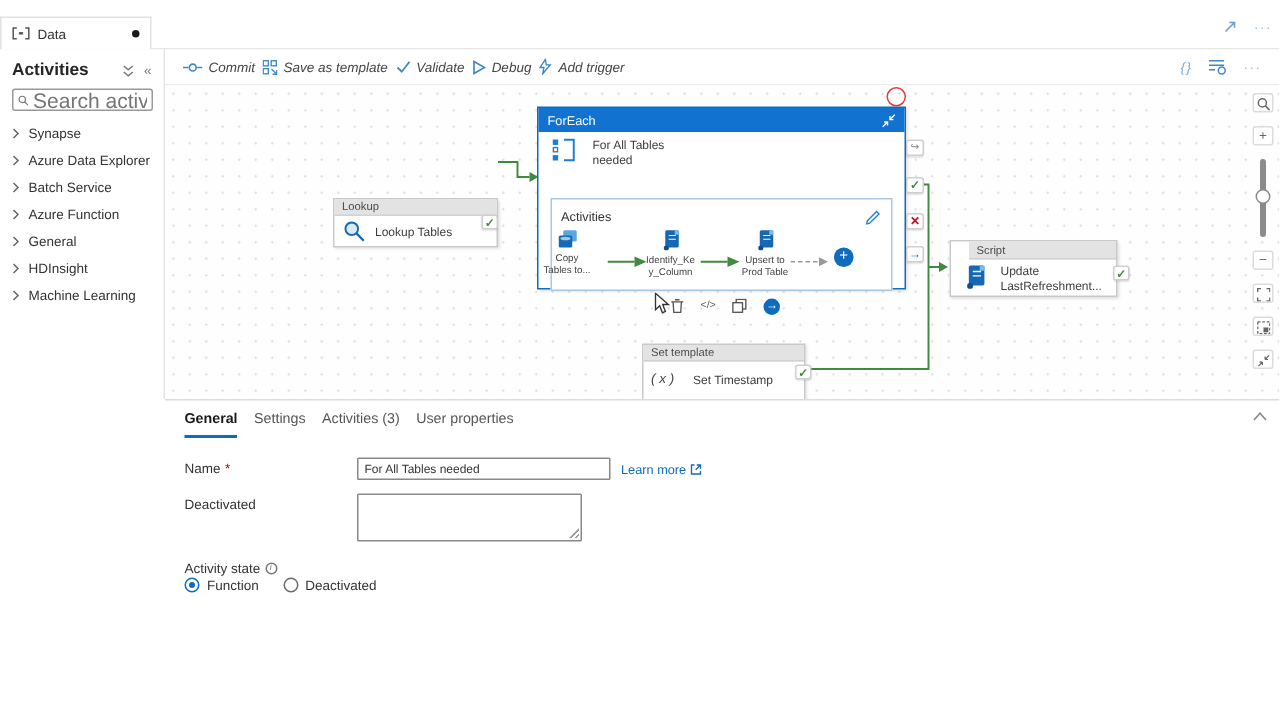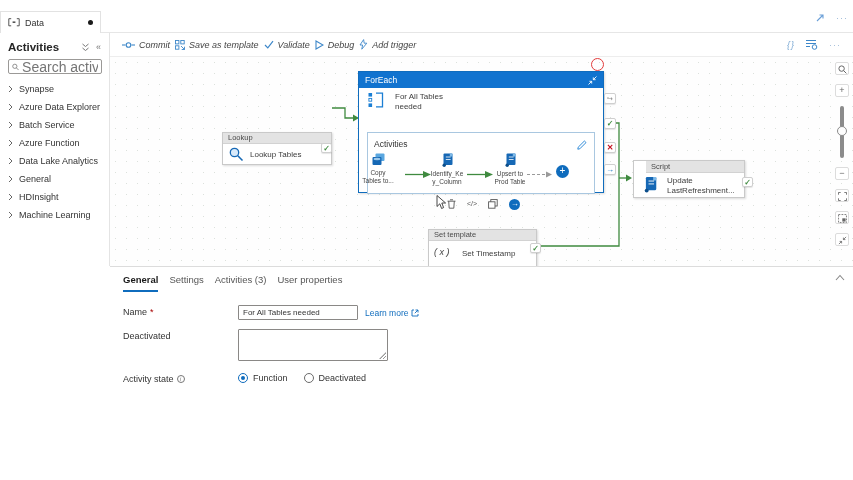--- a/index.html
+++ b/index.html
@@ -93,21 +93,21 @@
   
   .panel { position:absolute; left:110px; top:266px; right:0; bottom:0; background:#fff; border-top:1px solid #dcdcdc; z-index:3; }
   .ptabs { display:flex; gap:11px; padding:7px 0 0 13px; font-size:9.5px; color:#565656; }
   .ptab { padding-bottom:5px; border-bottom:2px solid transparent; cursor:default; }
   .ptab.active { color:#1a1a1a; font-weight:bold; border-bottom-color:#0f6cbd; }
   .panel-collapse { position:absolute; right:8px; top:7px; }
   .pform { padding:13px 0 0 13px; font-size:9px; }
   .frow { display:flex; align-items:flex-start; margin-bottom:9px; }
   .flabel { width:115px; color:#333; padding-top:2px; display:flex; align-items:center; gap:3px; }
   .req { color:#a80000; }
-  .name-input { width:120px; height:15px; border:1px solid #8a8886; border-radius:1px; font-size:8px; padding:0 4px;
+  .name-input { width:169px; height:15px; border:1px solid #8a8886; border-radius:1px; font-size:8px; padding:0 4px;
                 color:#333; font-family:"Liberation Sans", sans-serif; outline:none; }
   .learn { display:flex; align-items:center; gap:3px; color:#0f6cbd; font-size:8.5px; margin-left:7px; padding-top:3px; }
   .desc-wrap { position:relative; }
   .desc-area { width:150px; height:32px; border:1px solid #8a8886; border-radius:1px; resize:none; outline:none;
                font-family:"Liberation Sans", sans-serif; font-size:8px; padding:2px 4px; }
   .grip { position:absolute; right:2px; bottom:4px; width:7px; height:7px;
           background:repeating-linear-gradient(-45deg, transparent 0 1.5px, #999 1.5px 2.5px);
           clip-path:polygon(100% 0, 100% 100%, 0 100%); }
   .radio-row { display:flex; align-items:center; gap:5px; padding-top:1px; }
   .radio { position:relative; width:10px; height:10px; border:1px solid #6b6b6b; border-radius:50%; background:#fff; }
@@ -226,26 +226,20 @@
     <div class="cat">
         <svg width="5" height="8" viewBox="0 0 5 8">
           <polyline points="1,1 4,4 1,7" fill="none" stroke="#666" stroke-width="1"></polyline>
         </svg>
         <span>Azure Function</span>
       </div>
     <div class="cat">
         <svg width="5" height="8" viewBox="0 0 5 8">
           <polyline points="1,1 4,4 1,7" fill="none" stroke="#666" stroke-width="1"></polyline>
         </svg>
-        <span>Data Lake Analytics</span>
-      </div>
-    <div class="cat">
-        <svg width="5" height="8" viewBox="0 0 5 8">
-          <polyline points="1,1 4,4 1,7" fill="none" stroke="#666" stroke-width="1"></polyline>
-        </svg>
         <span>General</span>
       </div>
     <div class="cat">
         <svg width="5" height="8" viewBox="0 0 5 8">
           <polyline points="1,1 4,4 1,7" fill="none" stroke="#666" stroke-width="1"></polyline>
         </svg>
         <span>HDInsight</span>
       </div>
     <div class="cat">
         <svg width="5" height="8" viewBox="0 0 5 8">
@@ -472,21 +466,21 @@
       </div>
       <div class="frow">
         <span class="flabel">
           <span>Deactivated</span>
         </span>
         <span class="desc-wrap">
           <textarea class="desc-area" style=""></textarea>
           <span class="grip"></span>
         </span>
       </div>
-      <div class="frow" style="margin-top:3px;">
+      <div class="frow" style="margin-top:3px;flex-direction:column;">
         <span class="flabel">
           <span>Activity state</span>
           <span class="info-circ">i</span>
         </span>
         <span class="radio-row">
           <span class="radio sel"></span>
           <span class="radio-label">Function</span>
           <span class="radio"></span>
           <span class="radio-label">Deactivated</span>
         </span>

